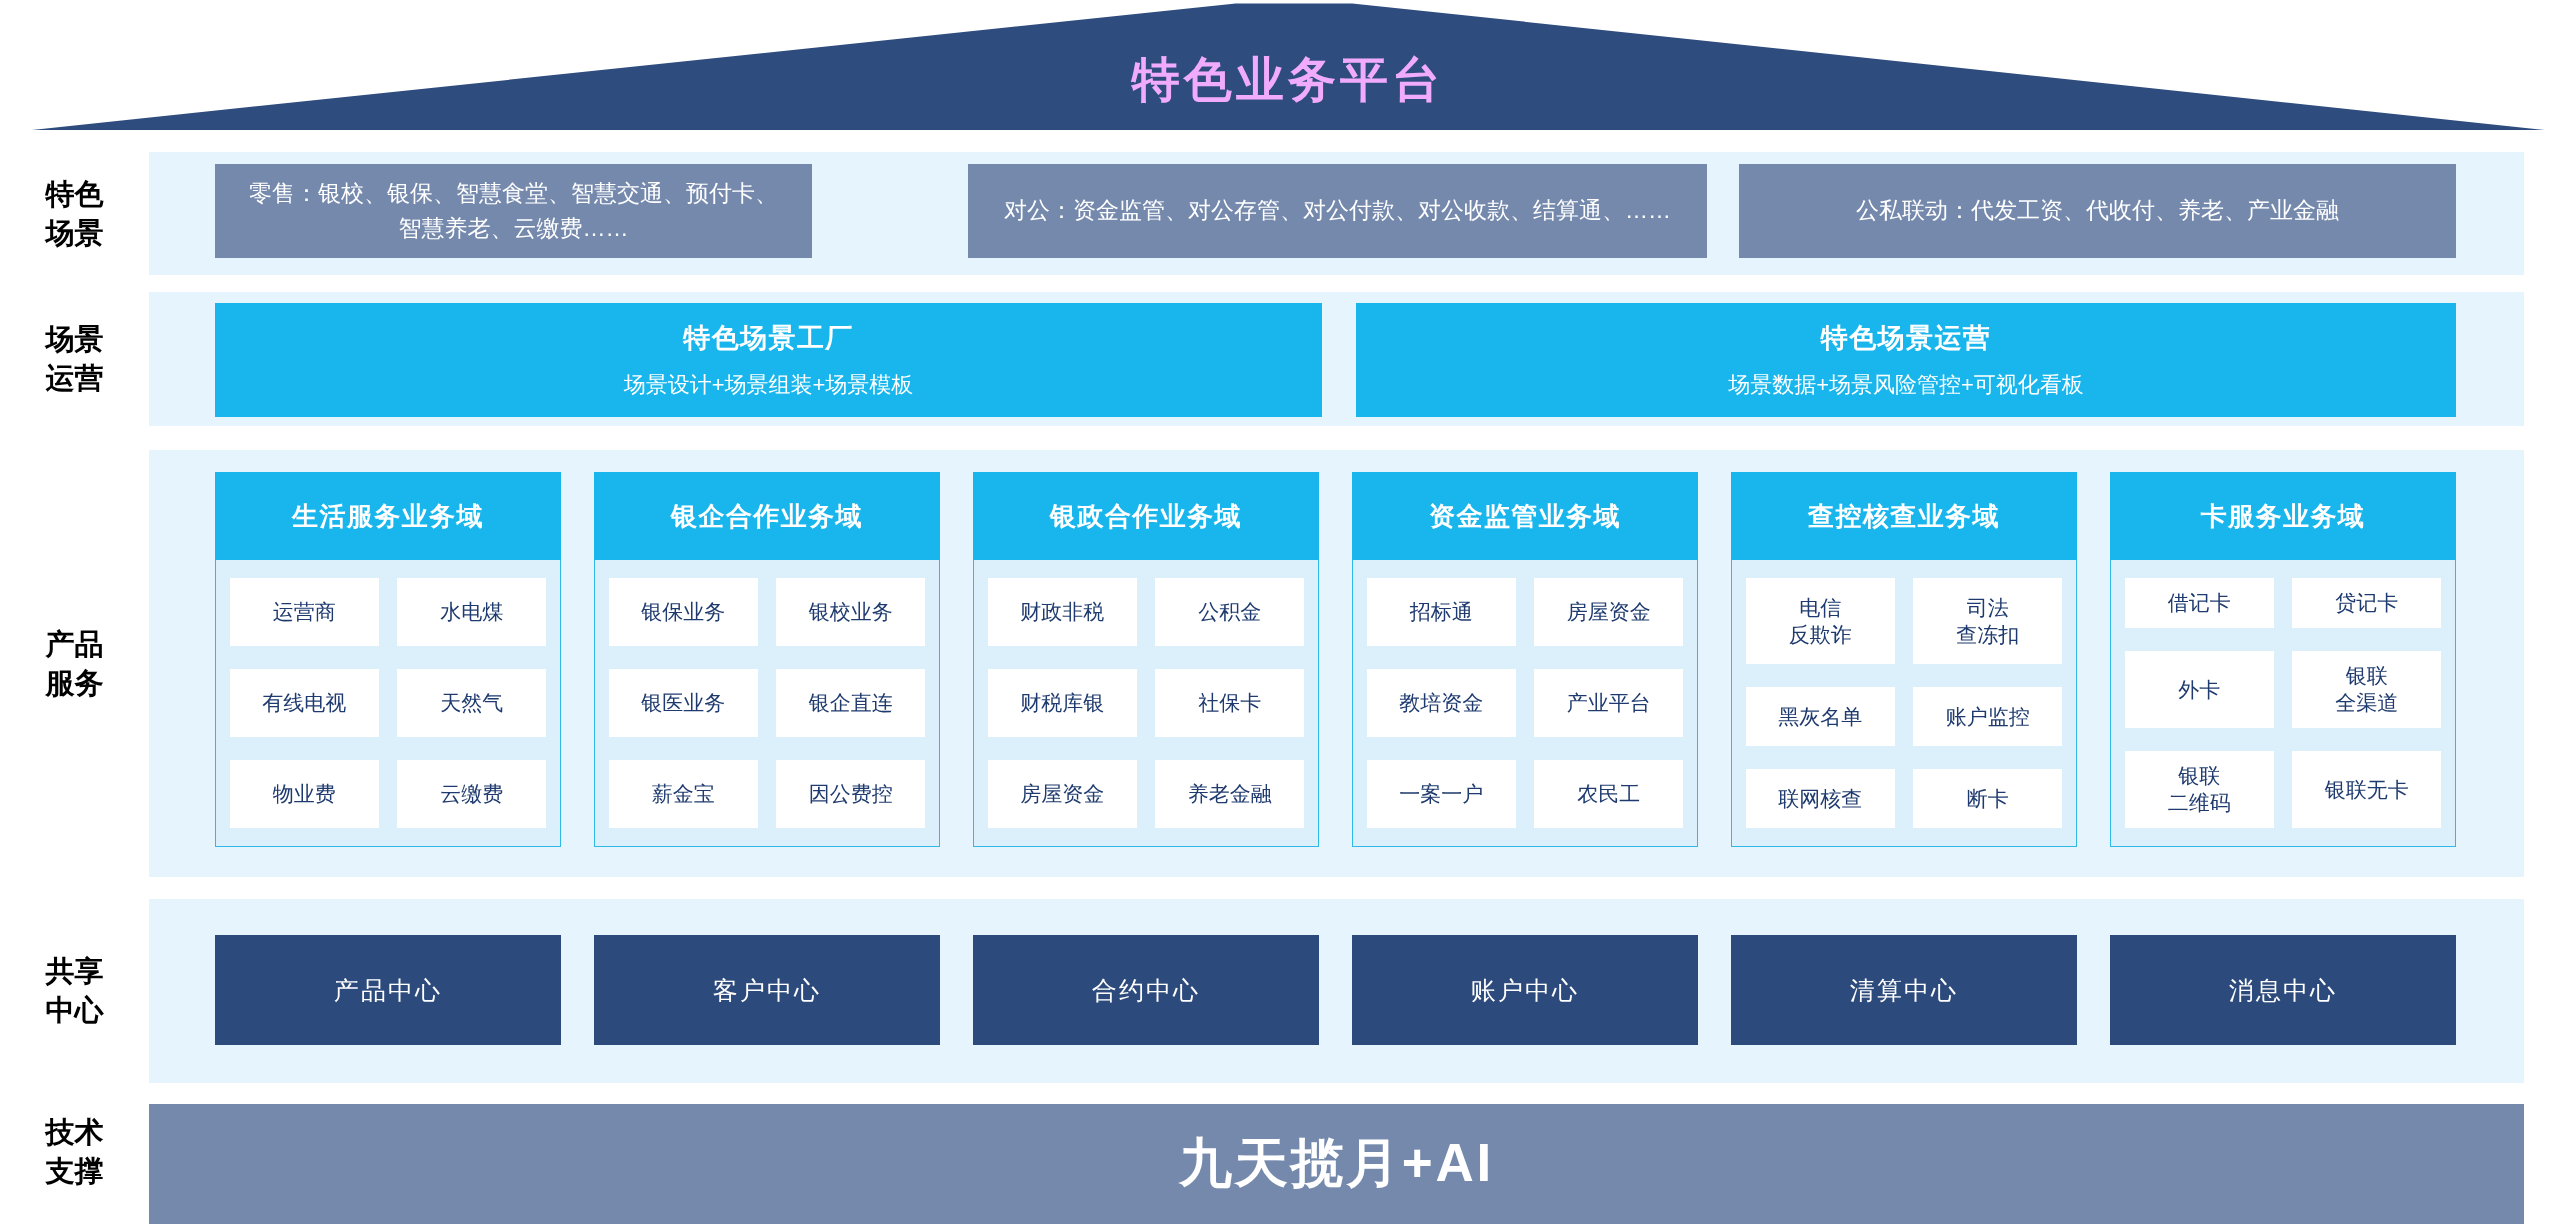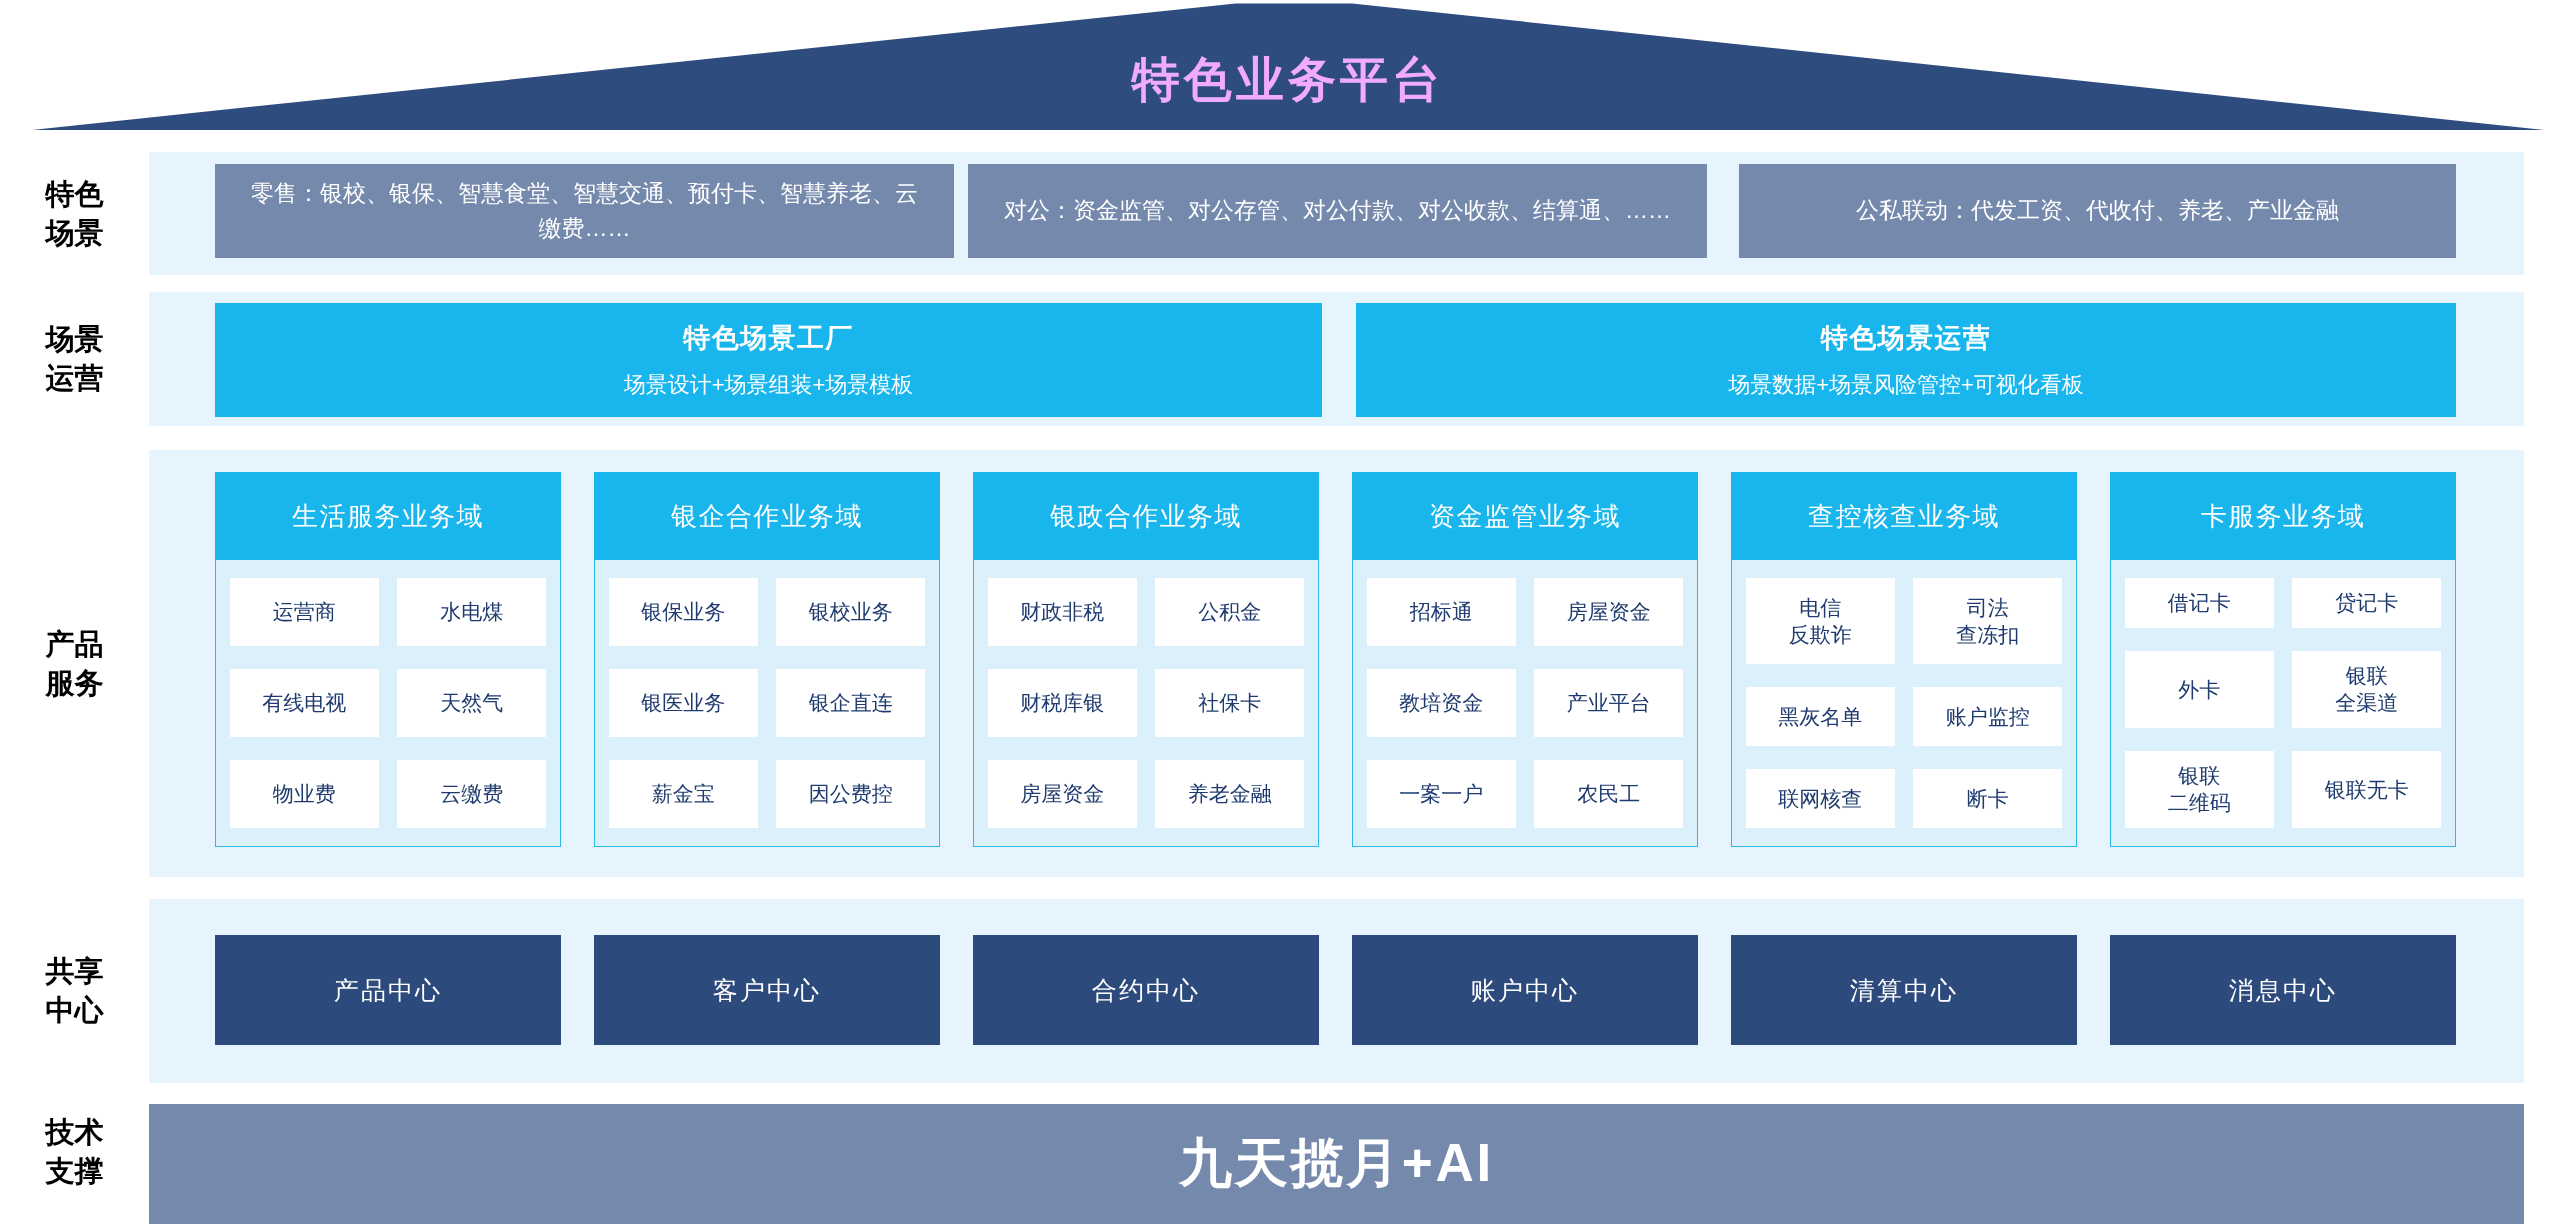--- a/index.html
+++ b/index.html
@@ -20,36 +20,36 @@
   .panel{position:absolute;left:149px;width:2375px;background:#E6F4FD;}
   #panel-scenes{top:152px;height:123px;}
   #panel-operation{top:292px;height:134px;}
   #panel-products{top:450px;height:427px;}
   #panel-centers{top:899px;height:184px;}
 
   
   .scene-box{position:absolute;top:12.3px;height:94px;background:#7589AD;color:#ffffff;
              font-size:23px;line-height:1.55;display:flex;align-items:center;justify-content:center;
              text-align:center;padding:0 30px;box-sizing:border-box;}
-  #scene-1{left:66px;width:739px;}
+  #scene-1{left:66px;width:597px;}
   #scene-2{left:819px;width:739px;}
   #scene-3{left:1590px;width:717px;}
 
   
   .op-box{position:absolute;top:11px;height:114px;background:#18B6EC;color:#ffffff;
           display:flex;flex-direction:column;align-items:center;justify-content:center;gap:13.7px;}
   #op-1{left:66px;width:1107px;}
   #op-2{left:1207px;width:1100px;}
   .op-title{font-size:27px;font-weight:bold;letter-spacing:1.4px;}
   .op-sub{font-size:22px;}
 
   
   .products-wrap{position:absolute;left:66px;top:22px;width:2241px;height:375px;display:flex;gap:33px;}
   .pcol{flex:1;display:flex;flex-direction:column;}
-  .pcol-header{height:88px;background:#18B6EC;color:#ffffff;font-size:26px;font-weight:normal;
+  .pcol-header{height:88px;background:#18B6EC;color:#ffffff;font-size:26px;font-weight:bold;
                display:flex;align-items:center;justify-content:center;letter-spacing:1.4px;flex:none;}
   .pcol-body{flex:1;background:#DCF0FB;border:1.4px solid #2FB9E9;border-top:none;
              padding:18px 13.7px;display:grid;grid-template-columns:1fr 1fr;gap:23px 18px;box-sizing:border-box;}
   .cell{background:#ffffff;color:#1E3A6E;font-size:21px;display:flex;align-items:center;justify-content:center;
         text-align:center;white-space:pre-line;line-height:1.3;}
 
   
   .centers-wrap{position:absolute;left:66px;top:36px;width:2241px;height:110px;display:flex;gap:33px;}
   .center-box{flex:1;background:#2C4A7B;color:#ffffff;font-size:25px;letter-spacing:2.1px;
               display:flex;align-items:center;justify-content:center;}

